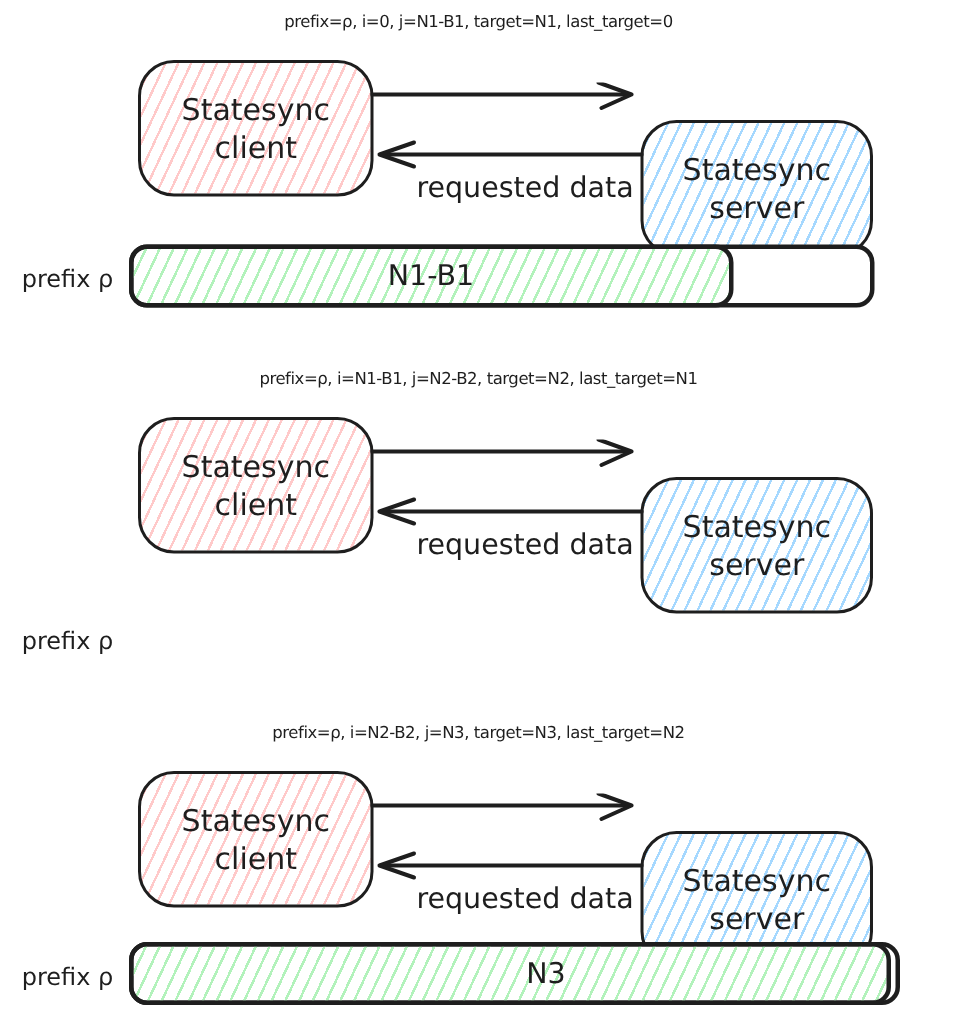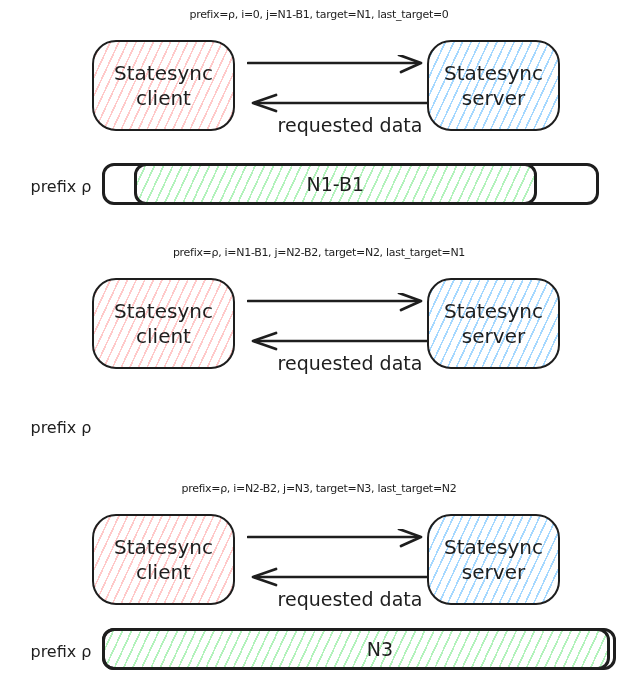--- a/index.html
+++ b/index.html
@@ -19,39 +19,40 @@
 
   .row{position:absolute;top:32px;left:0;width:638px;height:92px;}
   .box{
     position:absolute;top:0;height:91px;box-sizing:border-box;
     border:2.7px solid var(--stroke,#1e1e1e);border-radius:24px;
     display:flex;align-items:center;justify-content:center;
     text-align:center;font-size:20px;line-height:1.25;
   }
   .box .box-label{width:120px;}
   .client{
-    left:92px;width:143px;
+    left:92px;width:157px;
     background-image:repeating-linear-gradient(115deg,transparent 0 6.2px,var(--client-hatch,#ffc9c9) 6.2px 7.8px);
     align-items:center;
   }
   .server{
-    left:427px;width:133px;
+    left:427px;width:155px;
     background-image:repeating-linear-gradient(115deg,transparent 0 6.2px,var(--server-hatch,#a5d8ff) 6.2px 7.8px);
+    margin-top:40px;
   }
   .arrows{position:absolute;left:247px;top:15px;width:182px;height:66px;}
   .arrows line,.arrows path{
     stroke:var(--stroke,#1e1e1e);stroke-width:2.7;stroke-linecap:round;
     stroke-linejoin:round;fill:none;
   }
   .arrow-label{
     position:absolute;left:250px;top:74px;width:200px;
     text-align:center;font-size:19px;white-space:nowrap;
   }
 
-  .bar-row{position:absolute;left:16px;width:518px;height:46px;}
+  .bar-row{position:absolute;left:0;width:518px;height:46px;}
   .s1 .bar-row{top:155px}.s2 .bar-row{top:158px}.s3 .bar-row{top:146px}
   .prefix-label{
     position:absolute;left:8px;top:50%;transform:translateY(-50%);
     width:74px;text-align:center;font-size:16px;white-space:nowrap;
   }
   .bar-outer{
     position:absolute;left:86px;top:0;height:42px;box-sizing:border-box;
     border:3px solid var(--stroke,#1e1e1e);border-radius:12px;background:#fff;
   }
   .s1 .bar-outer{width:497px}.s2 .bar-outer{width:518px}.s3 .bar-outer{width:514px}
@@ -87,21 +88,21 @@
         <path d="M29 40 L6 48 L29 56"></path>
       </svg>
       <div class="box server">
         <span class="box-label">Statesync server</span>
       </div>
       <div class="arrow-label">requested data</div>
     </div>
     <div class="bar-row">
       <div class="prefix-label">prefix ρ</div>
       <div class="bar-outer">
-        <div class="bar-fill" style="width: 82%; margin-left: 32px;">
+        <div class="bar-fill" style="width: 82%;">
           <span>N1-B1</span>
         </div>
       </div>
     </div>
   </section>
 
   <section class="stage s2">
     <div class="caption">prefix=ρ, i=N1-B1, j=N2-B2, target=N2, last_target=N1</div>
     <div class="row">
       <div class="box client">

